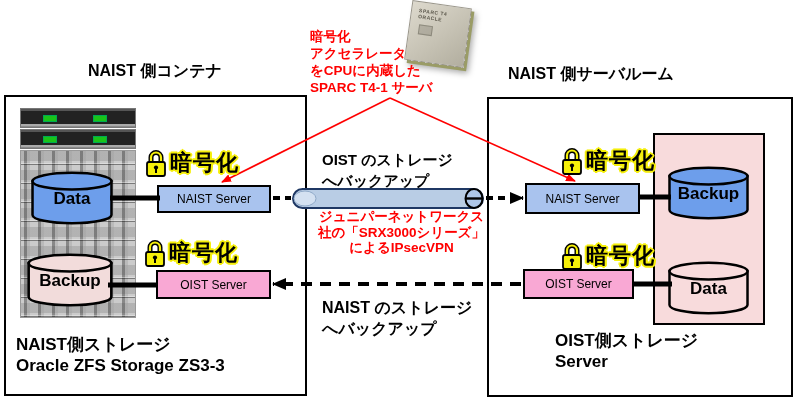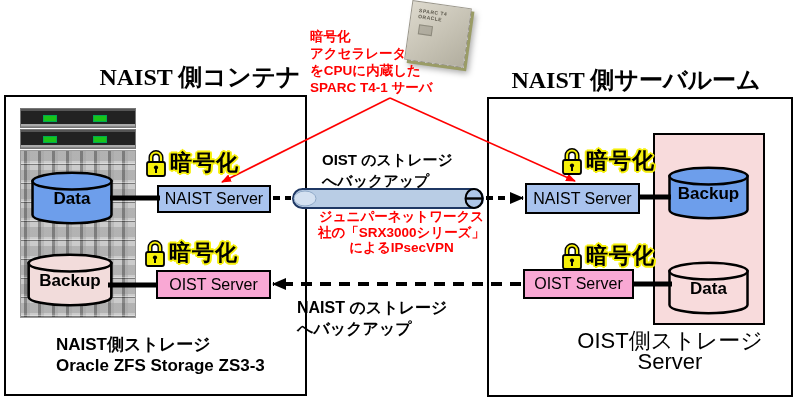--- a/index.html
+++ b/index.html
@@ -5,21 +5,21 @@
   * { margin:0; padding:0; box-sizing:border-box; }
   html,body { width:800px; height:403px; background:#fff; overflow:hidden;
     font-family:"Liberation Sans","DejaVu Sans",sans-serif; }
   .abs { position:absolute; }
   #stage { position:relative; width:800px; height:403px; background:#fff; }
 
   
   .zone-box { border:2px solid #000; background:#fff; }
   #naist-box { left:4px; top:95px; width:303px; height:301px; }
   #oist-box  { left:487px; top:97px; width:306px; height:300px; }
-  .zone-title { font-size:24px; font-weight:bold; color:#000; text-align:center; white-space:nowrap;font-family:Liberation Serif, serif; }
+  .zone-title { font-size:16px; font-weight:bold; color:#000; white-space:nowrap; }
   #naist-title { left:88px; top:61px; width:224px; }
   #oist-title  { left:508px; top:64px; width:256px; }
 
   
   #rack { left:20px; top:108px; width:116px; height:212px; z-index:2; }
   .rack-unit { height:20px; margin-bottom:1px; position:relative;
     background:linear-gradient(180deg,#555 0 2px,#222 2px 15px,#aaa 15px 17px,#888 17px 100%);
     border:1px solid #777; }
   .rack-unit .led { position:absolute; top:6px; width:14px; height:7px; background:#19c419; border:1px solid #0a5; }
   .rack-unit .led.l1 { left:22px; } .rack-unit .led.l2 { left:72px; }
@@ -39,21 +39,21 @@
   .cyl svg { display:block; width:100%; height:100%; }
   .cyl .cyl-label { position:absolute; left:0; right:0; top:52%; transform:translateY(-50%);
     text-align:center; font-weight:bold; font-size:17px; color:#000; }
   #cyl-data-left   { left:30px;  top:171px; width:84px; height:54px; }
   #cyl-backup-left { left:26px;  top:253px; width:88px; height:54px; }
   #cyl-backup-right{ left:667px; top:166px; width:83px; height:54px; }
   #cyl-data-right  { left:667px; top:261px; width:83px; height:54px; }
 
   
   .srv { border:2px solid #000; display:flex; align-items:center; justify-content:center;
-    font-size:16px; color:#000; z-index:4; white-space:nowrap; }
+    font-size:12px; color:#000; z-index:4; white-space:nowrap; }
   .srv.blue { background:#a9c3ee; }
   .srv.pink { background:#f9a8d4; }
   #srv-naist-left  { left:157px; top:185px; width:114px; height:28px; }
   #srv-oist-left   { left:156px; top:270px; width:115px; height:29px; }
   #srv-naist-right { left:525px; top:183px; width:115px; height:31px; }
   #srv-oist-right  { left:523px; top:269px; width:111px; height:30px; }
 
   
   #tunnel { left:292px; top:188px; width:192px; height:21px; background:#b9cde5;
     border:2px solid #1f3864; border-radius:11px; z-index:4; }
@@ -65,24 +65,24 @@
       1.4px 1.4px 0 #f5ef0a,-1.4px 1.4px 0 #f5ef0a,1.4px -1.4px 0 #f5ef0a,-1.4px -1.4px 0 #f5ef0a; }
   #enc-1 { left:144px; top:148px; } #enc-2 { left:143px; top:238px; }
   #enc-3 { left:560px; top:146px; } #enc-4 { left:560px; top:241px; }
 
   
   .note { z-index:6; white-space:nowrap; }
   .red  { color:#ff0000; }
   #acc-note { left:310px; top:28px; font-size:13.5px; font-weight:bold; line-height:17px; }
   #to-oist  { left:322px; top:149px; font-size:15px; font-weight:bold; line-height:21px; color:#000; }
   #vpn-note { left:318px; top:209px; font-size:13.5px; font-weight:bold; line-height:15.5px;text-align:center; }
-  #to-naist { left:297px; top:297px; font-size:16px; font-weight:bold; line-height:21px; color:#000; }
-  #caption-left  { left:16px; top:334px; font-size:17px; font-weight:bold; line-height:21px; color:#000;margin-left:40px; }
-  #caption-right { left:555px; top:330px; width:230px; text-align:center;
-    font-size:22px; font-weight:normal; line-height:21px; color:#000; }
+  #to-naist { left:322px; top:297px; font-size:16px; font-weight:bold; line-height:21px; color:#000; }
+  #caption-left  { left:16px; top:334px; font-size:17px; font-weight:bold; line-height:21px; color:#000; }
+  #caption-right { left:555px; top:330px; width:230px; text-align:left;
+    font-size:17px; font-weight:bold; line-height:21px; color:#000; }
   .note span { display:block; }
 
   
   #chip { left:408px; top:4px; width:60px; height:60px; transform:rotate(8deg); z-index:6;
     background:linear-gradient(135deg,#ddd9cd 0%,#c6c2b4 55%,#b2ae9f 100%);
     border:1px solid #9a968a; box-shadow:3px 3px 0 #9a9c66, 5px 5px 6px rgba(0,0,0,.35);
     padding:5px 0 0 7px; }
   #chip .chip-text { font-size:5px; line-height:6px; color:#5c584c; font-weight:bold; letter-spacing:.5px; }
   #chip .chip-die { position:absolute; left:9px; top:22px; width:14px; height:10px;
     background:rgba(90,88,76,.25); border:1px solid rgba(90,88,76,.4); }

